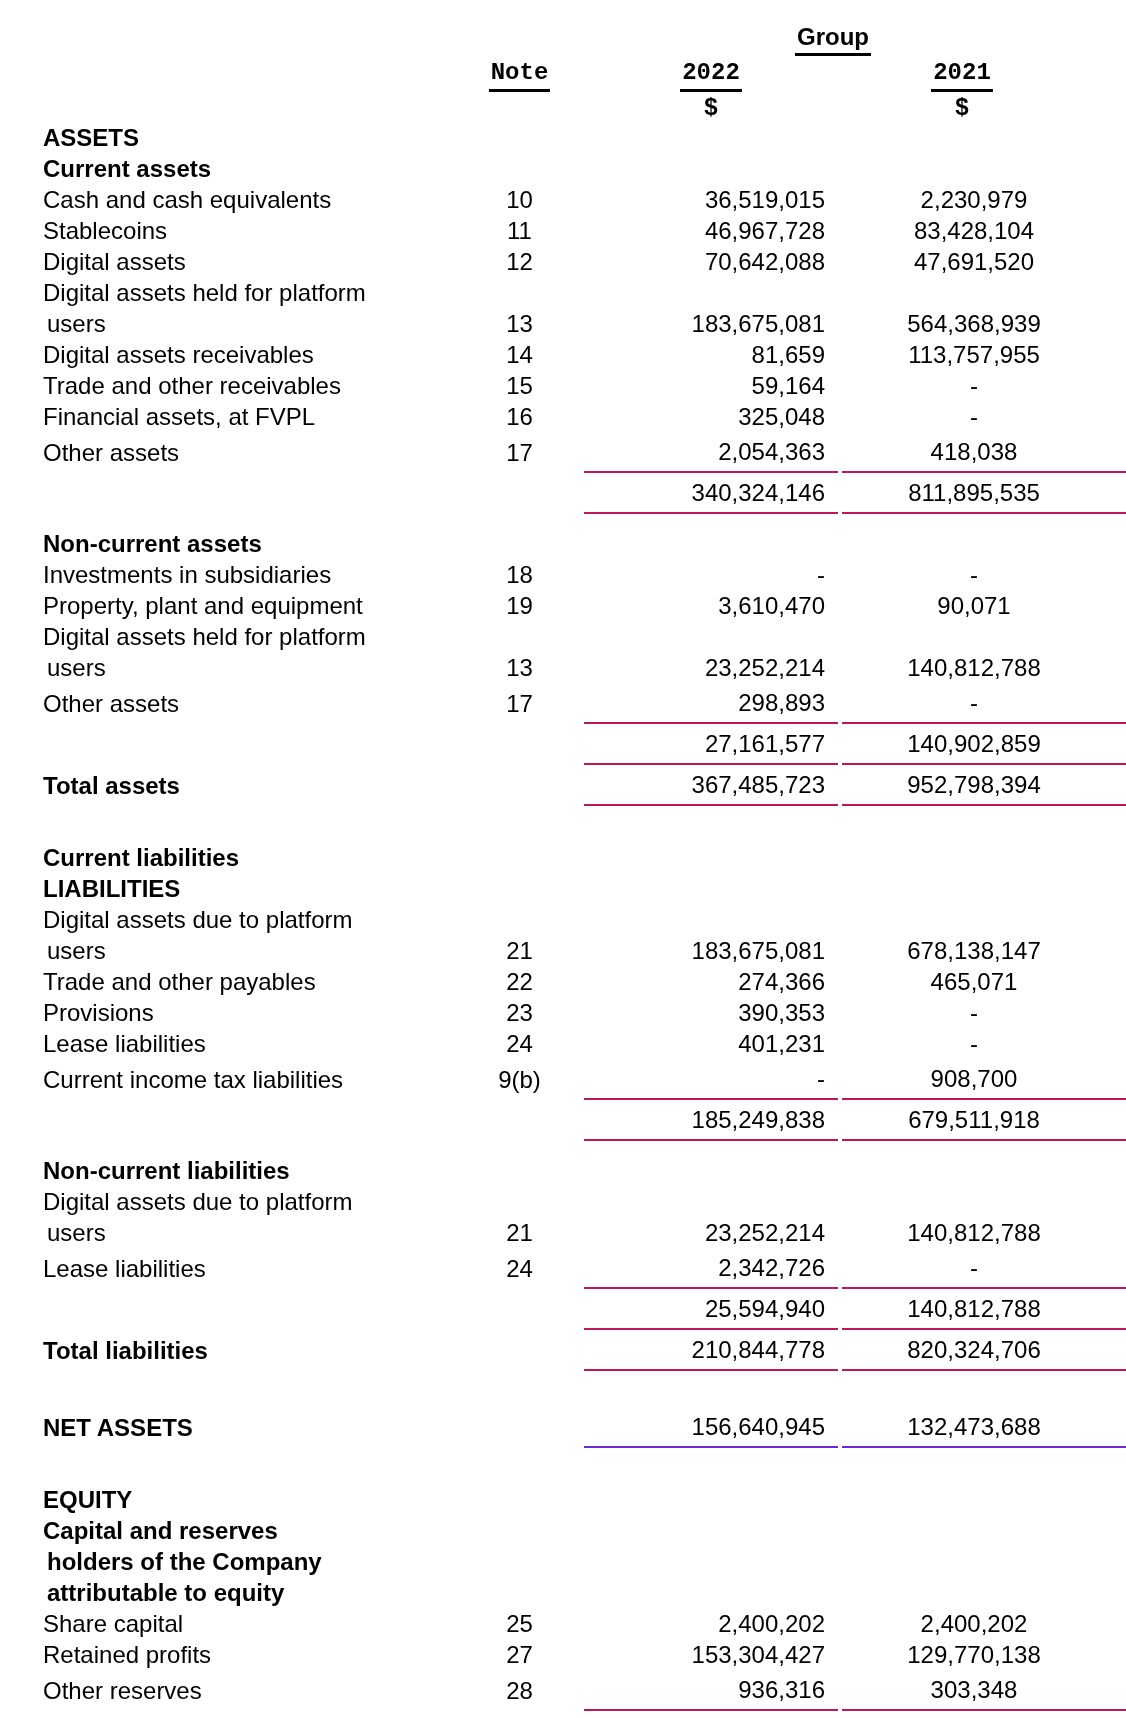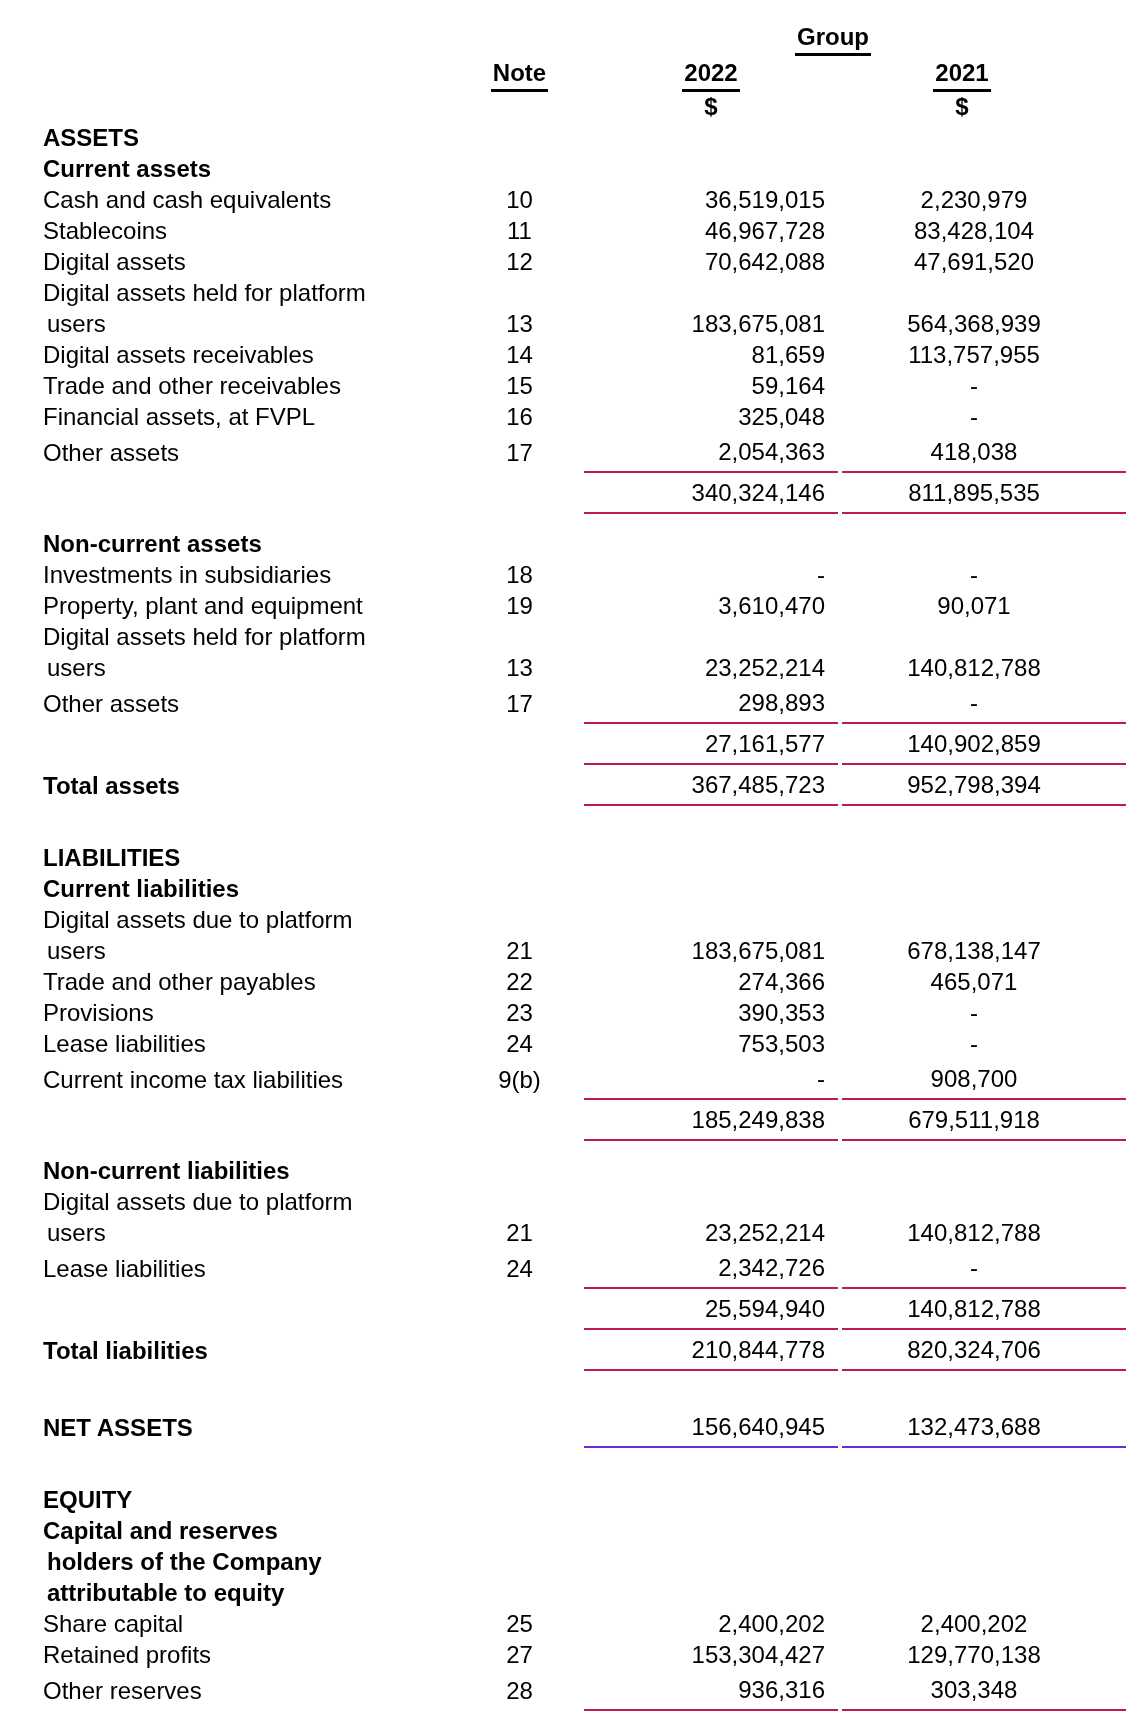--- a/index.html
+++ b/index.html
@@ -52,21 +52,21 @@
 
   
   td.hc { text-align: center; font-weight: bold; }
   td.hc .ul {
     display: inline-block;
     border-bottom: 3px solid #000000;
     padding: 0 2px 1px 2px;
   }
   td.c21 { padding-right: 44px; }
   tr.h-group td { height: 32px; }
-  tr.h-cols td { height: 36px; }
+  tr.h-cols td { height: 36px; font-family: Liberation Mono, monospace; }
   tr.h-cur td { height: 28px; font-weight: bold; }
   tr.h-cur td.hc { text-align: center; }
 
   tr.spacer td { height: auto; }
 </style>
 </head>
 <body>
 
 <div class="page">
   <table class="bs">
@@ -245,28 +245,28 @@
           <td class="lbl">Total assets</td>
           <td class="note"></td>
           <td class="v1">367,485,723</td>
           <td class="gap"></td>
           <td class="v2">952,798,394</td>
         </tr>
         <tr class="spacer">
           <td colspan="5" style="height: 36px;"></td>
         </tr>
         <tr class="section bold">
+          <td class="lbl">Current liabilities</td>
+          <td class="note"></td>
+          <td class="v1"></td>
+          <td class="gap"></td>
+          <td class="v2"></td>
+        </tr>
+        <tr class="section bold">
           <td class="lbl">LIABILITIES</td>
-          <td class="note"></td>
-          <td class="v1"></td>
-          <td class="gap"></td>
-          <td class="v2"></td>
-        </tr>
-        <tr class="section bold">
-          <td class="lbl">Current liabilities</td>
           <td class="note"></td>
           <td class="v1"></td>
           <td class="gap"></td>
           <td class="v2"></td>
         </tr>
         <tr class="wrap">
           <td class="lbl">Digital assets due to platform</td>
           <td class="note"></td>
           <td class="v1"></td>
           <td class="gap"></td>
@@ -289,21 +289,21 @@
         <tr class="item">
           <td class="lbl">Provisions</td>
           <td class="note">23</td>
           <td class="v1">390,353</td>
           <td class="gap"></td>
           <td class="v2">-</td>
         </tr>
         <tr class="item">
           <td class="lbl">Lease liabilities</td>
           <td class="note">24</td>
-          <td class="v1">753,503</td>
+          <td class="v1">401,231</td>
           <td class="gap"></td>
           <td class="v2">-</td>
         </tr>
         <tr class="item rule-single">
           <td class="lbl">Current income tax liabilities</td>
           <td class="note">9(b)</td>
           <td class="v1">-</td>
           <td class="gap"></td>
           <td class="v2">908,700</td>
         </tr>

